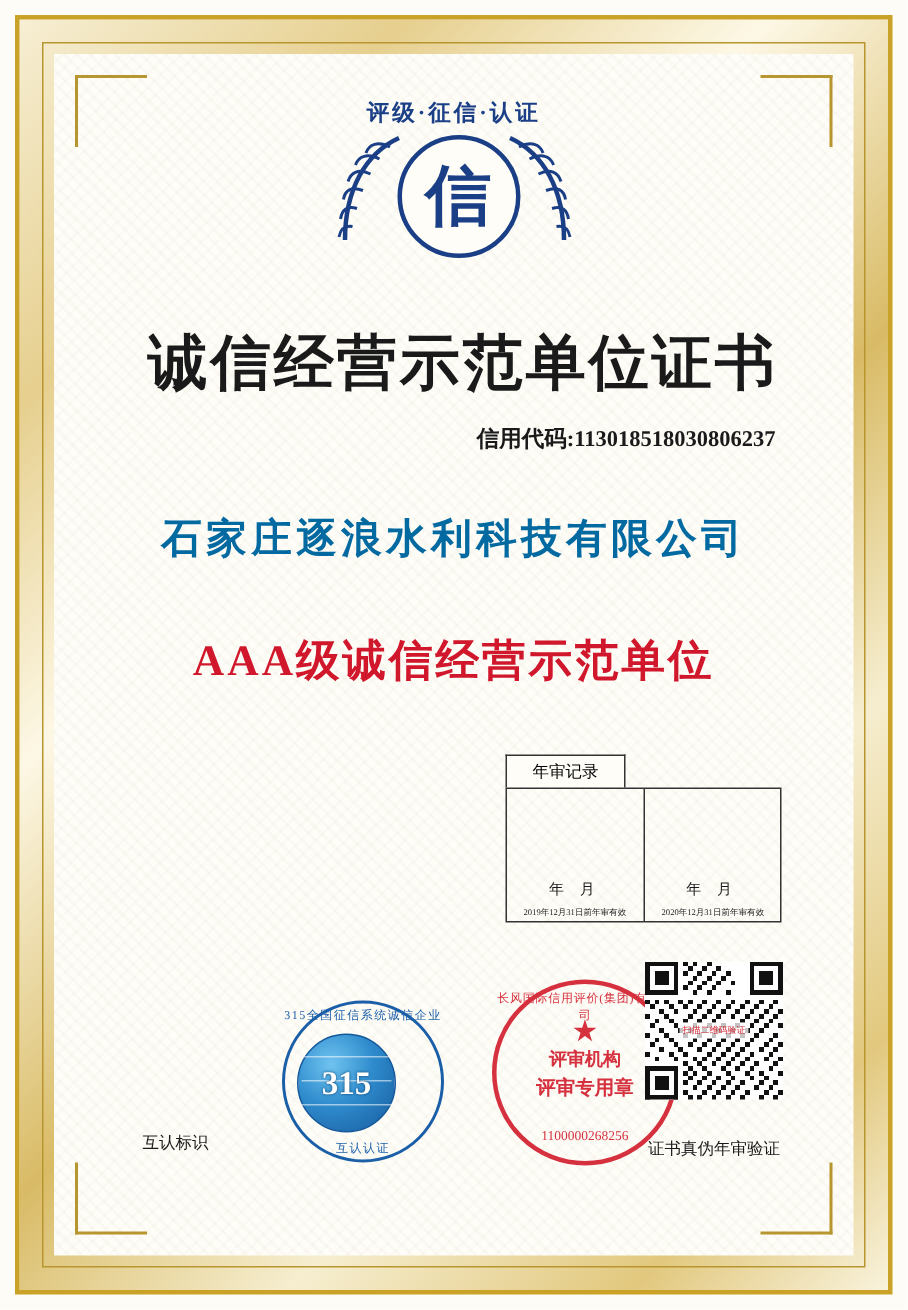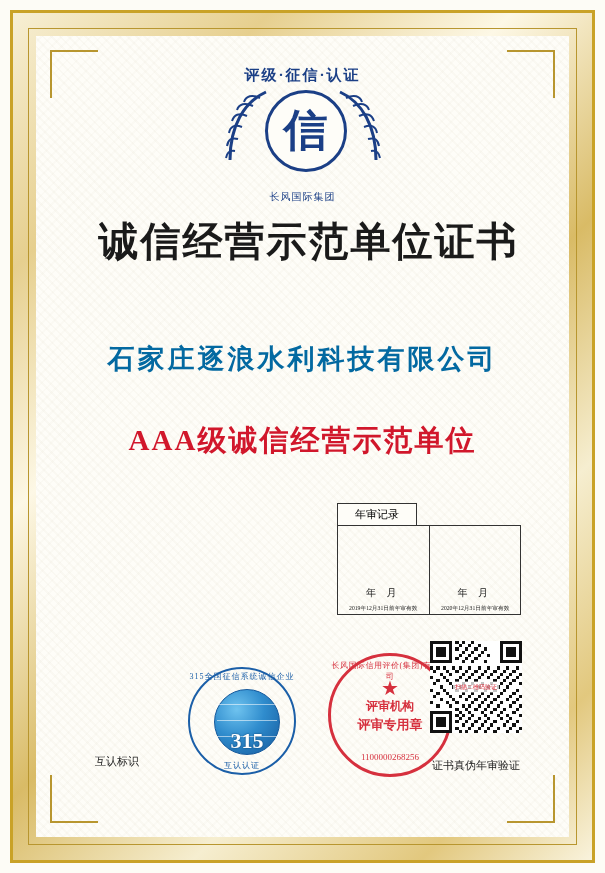--- a/index.html
+++ b/index.html
@@ -302,29 +302,29 @@
     height: 108px;
   }
   .globe-ring {
     position: absolute;
     inset: 0;
     border-radius: 50%;
     border: 2px solid #1b5fa8;
   }
   .globe-ball {
     position: absolute;
-    left: 26px;
+    left: 10px;
     top: 22px;
     width: 64px;
     height: 64px;
     border-radius: 50%;
     background: radial-gradient(circle at 34% 30%, #6fc3ef 0%, #2f8ccd 45%, #15599c 100%);
     border: 1px solid #15599c;
     display: flex;
-    align-items: flex-end;
+    align-items: center;
     justify-content: center;
   }
   .globe-ball .lat {
     position: absolute;
     left: 2px; right: 2px;
     height: 1px;
     background: rgba(255,255,255,0.55);
   }
   .globe-num {
     font-family: "Liberation Serif", serif;
@@ -474,25 +474,25 @@
               <path d="M32 41 C40 38, 44 41, 45 47"></path>
               <path d="M36 53 C43 51, 46 54, 47 60"></path>
               <path d="M39 65 C45 64, 47 67, 48 72"></path>
             </g>
           </svg>
         </div>
 
         <div class="emblem-circle">
           <span class="emblem-char">信</span>
         </div>
-        <div class="emblem-org">长风国际集团</div>
       </div>
     </div>
 
     <div class="main-title">诚信经营示范单位证书</div>
+    <div class="credit-code">信用代码:113018518030806237</div>
     <div class="company-name">石家庄逐浪水利科技有限公司</div>
     <div class="honor-title">AAA级诚信经营示范单位</div>
 
 
     <div class="review-table">
       <div class="review-title">年审记录</div>
       <div class="review-grid">
         <div class="review-cell">
           <div class="cell-ym">年 月</div>
           <div class="cell-note">2019年12月31日前年审有效</div>

